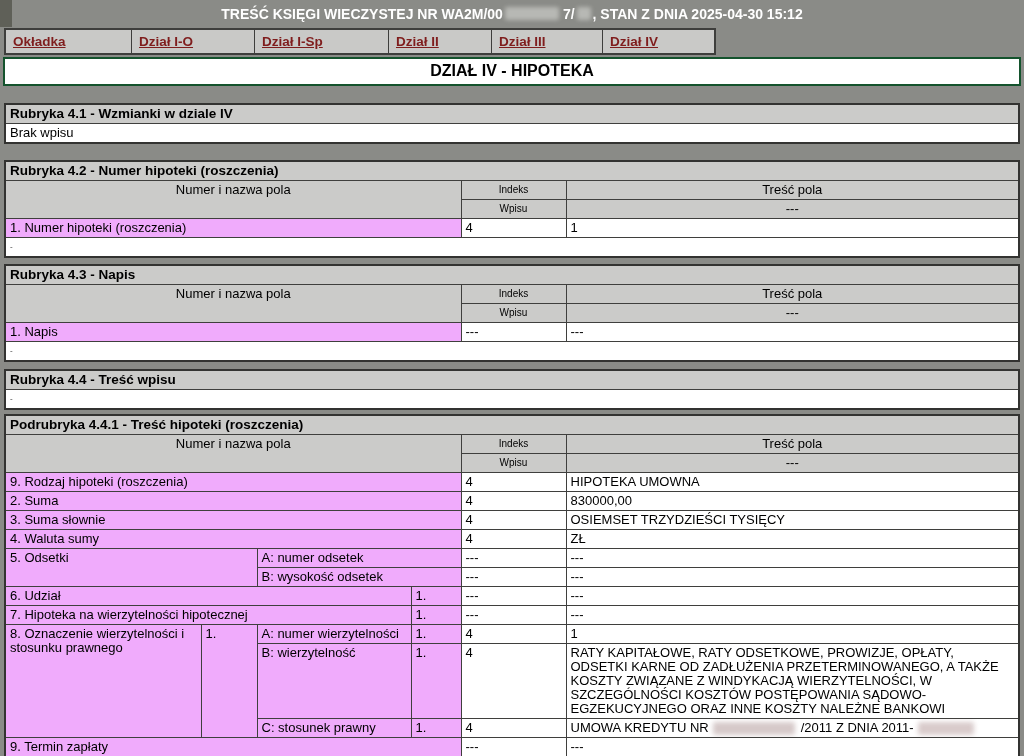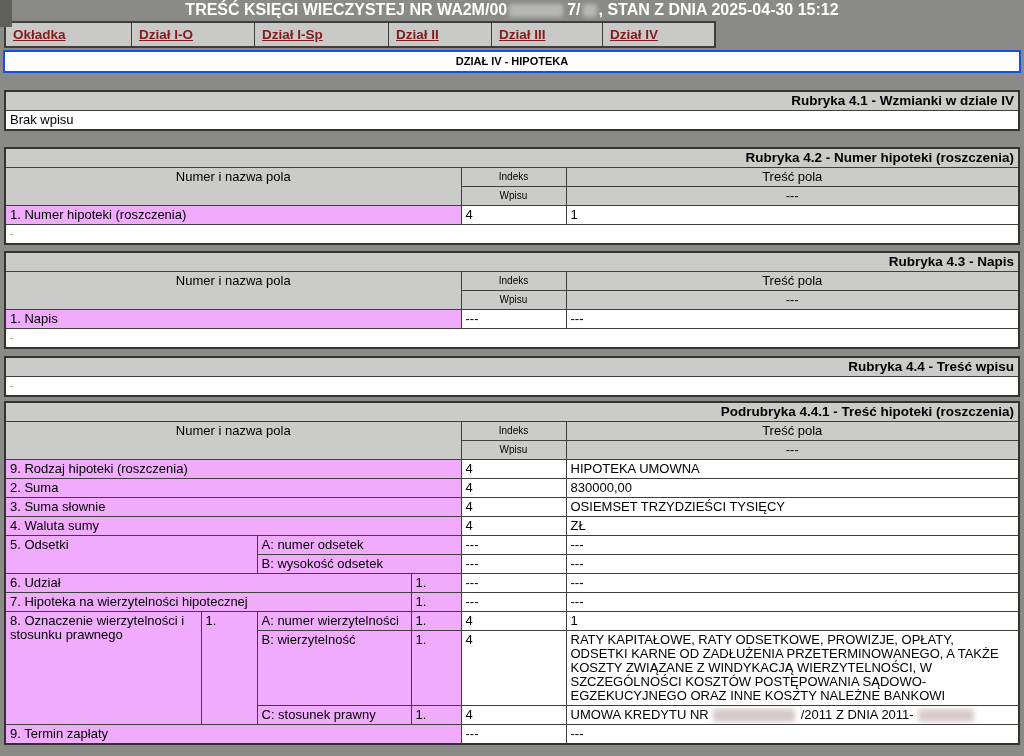--- a/index.html
+++ b/index.html
@@ -5,23 +5,23 @@
   * { box-sizing: border-box; }
   html,body { margin:0; padding:0; }
   body {
     width:1024px; height:756px; overflow:hidden;
     background:#8a8b87;
     font-family:"Liberation Sans", sans-serif;
     font-size:13px; color:#000;
   }
   
   .titlebar {
-    height:20px; position:relative;
+    height:27px; position:relative;
     display:flex; align-items:center; justify-content:center;
-    color:#ffffff; font-weight:bold; font-size:16px; white-space:nowrap;
+    color:#ffffff; font-weight:bold; font-size:14px; white-space:nowrap;
   }
   .page-edge { position:absolute; left:0; top:0; width:12px; height:27px; background:#5f6058; }
   .blurbox { display:inline-block; height:13px; border-radius:2px; vertical-align:-2px; }
   .blur-kw1 { width:54px; background:#b7b8b4; filter:blur(2px); margin:0 4px 0 2px; }
   .blur-kw2 { width:14px; background:#b7b8b4; filter:blur(2px); margin:0 2px; }
   .blur-credit1 { width:82px; background:#d6c9c9; filter:blur(2.5px); margin:0 6px 0 4px; vertical-align:-3px;}
   .blur-credit2 { width:56px; background:#d9cbcb; filter:blur(2.5px); margin:0 4px; vertical-align:-3px;}
   
   .tabbar {
     display:flex; width:712px; margin:1px 0 2px 4px;
@@ -29,32 +29,32 @@
   }
   .tab {
     display:block; border-right:1px solid #3e3e3c; padding:4px 0 3px 7px;
     font-weight:bold; font-size:13.5px; color:#7f1d1d;
     text-decoration:underline; cursor:pointer;
   }
   .tab:last-child { border-right:none; }
   .tw1{width:126px}.tw2{width:123px}.tw3{width:134px}.tw4{width:103px}.tw5{width:111px}.tw6{width:111px}
   
   .heading-bar {
-    margin:2px 3px 0 3px; background:#ffffff; border:2px solid #1d4ed8;
-    text-align:center; font-weight:bold; font-size:11px; padding:3px 0 4px 0;
+    margin:2px 3px 0 3px; background:#ffffff; border:2px solid #14532d;
+    text-align:center; font-weight:bold; font-size:16px; padding:3px 0 4px 0;
   }
   
   table.sec {
     width:1016px; margin:0 4px; border-collapse:collapse;
     background:#ffffff; table-layout:fixed;
   }
   table.sec td { border:1px solid #3f3f3d; padding:2px 4px; line-height:14px; vertical-align:top; overflow:hidden; }
   table.sec { border:2px solid #333331; }
   td.sec-title {
-    background:#cbcbc9; text-align:right; font-weight:bold;
+    background:#cbcbc9; text-align:left; font-weight:bold;
     font-size:13.5px; padding:4px 0; line-height:15px;
   }
   td.gray { background:#f0abfc; }
   td.colhead { background:#cbcbc9; text-align:center; vertical-align:middle; }
   td.smallhead { background:#cbcbc9; text-align:center; font-size:10px; line-height:12px; padding:3px 2px; }
   td.center { }
   td.spacer { height:7px; padding:0 0 0 2px; font-size:8px; line-height:5px; color:#333; background:#fff; }
   td.vmid { vertical-align:middle; }
   .longtext { line-height:15px; }
   .gap16 { height:16px; } .gap6 { height:6px; } .gap7 { height:7px; } .gap4 { height:4px; } .gap17 { height:17px; }

